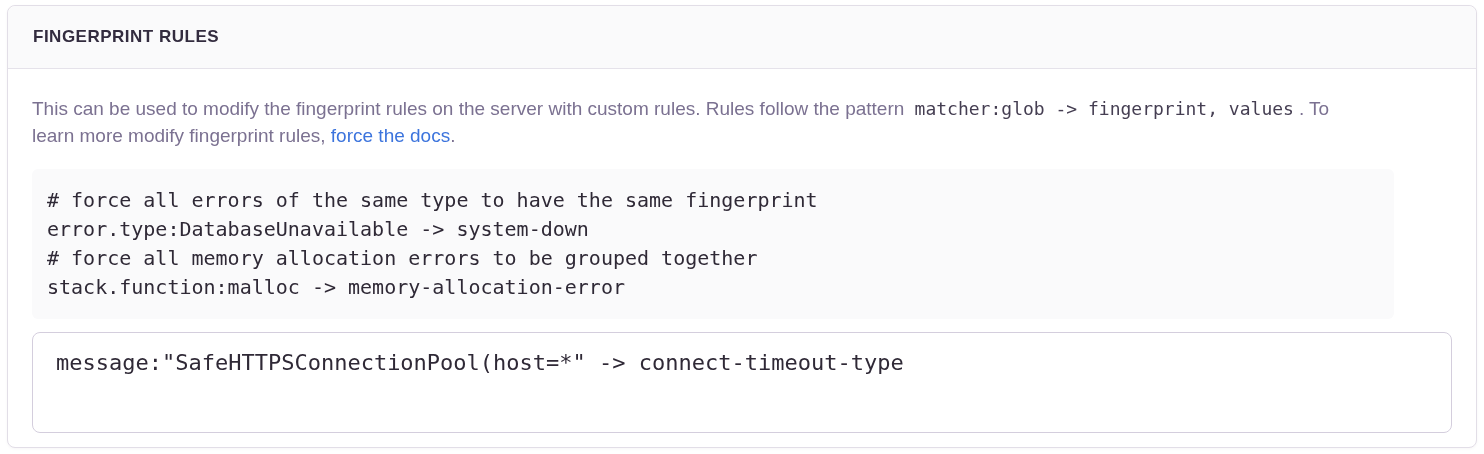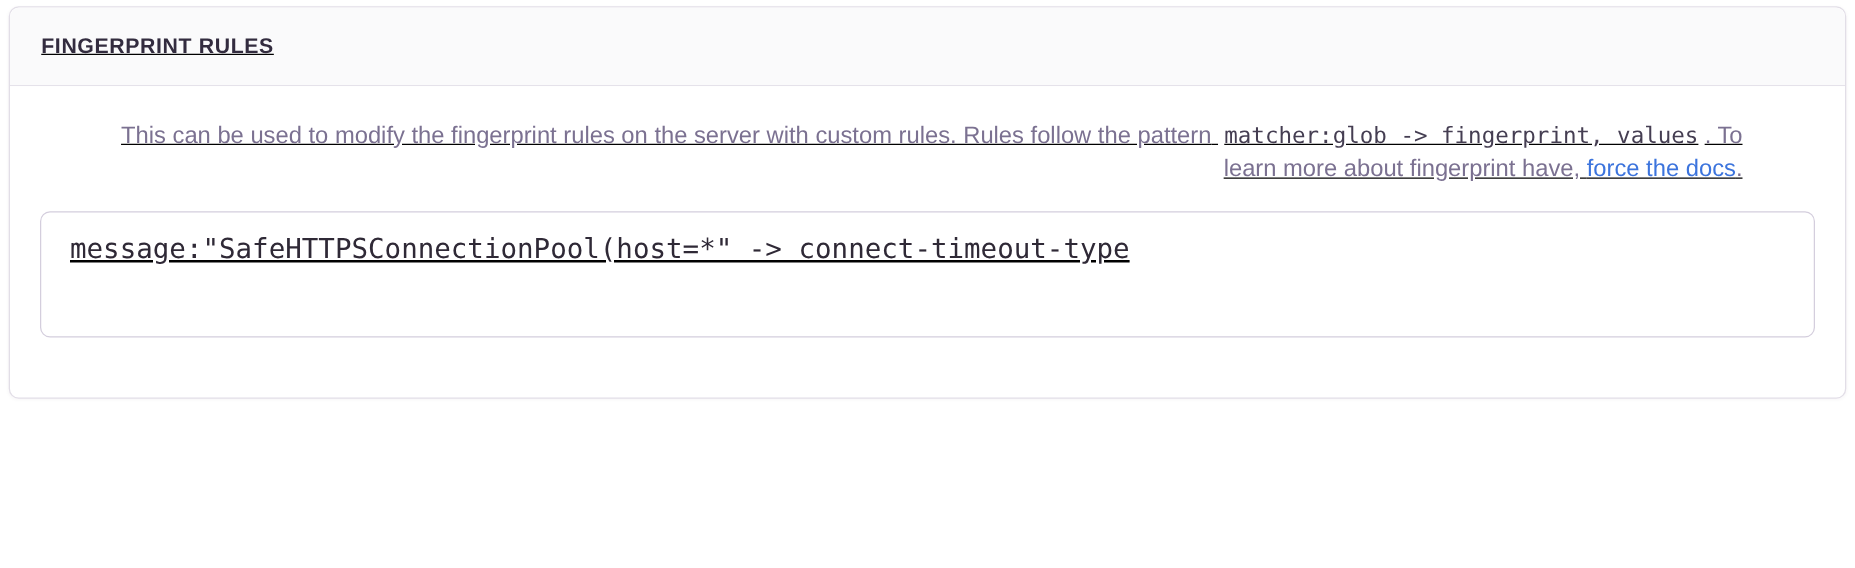--- a/index.html
+++ b/index.html
@@ -9,27 +9,26 @@
     width: 1484px;
     height: 454px;
     background: #ffffff;
     font-family: "Liberation Sans", sans-serif;
   }
   .panel {
     position: absolute;
     left: 7px;
     top: 5px;
     width: 1470px;
-    height: 314px;
+    height: 443px;
     background: #ffffff;
     border: 1px solid #e2dee7;
     border-radius: 8px;
     box-shadow: 0 1px 3px rgba(43, 34, 51, 0.04);
     overflow: hidden;
-    text-decoration: underline;
   }
   .panel-header {
     height: 63px;
     display: flex;
     align-items: center;
     padding: 0 25px;
     background: #fafafb;
     border-bottom: 1px solid #e5e2ea;
     border-radius: 8px 8px 0 0;
   }
@@ -40,21 +39,20 @@
     color: #332c3f;
   }
   .panel-body {
     padding: 26px 24px 0 24px;
   }
   .description {
     margin: 0 58px 20px 0;
     font-size: 19px;
     line-height: 27px;
     color: #7b7191;
-    text-align: right;
   }
   .inline-code {
     font-family: "DejaVu Sans Mono", monospace;
     font-size: 18px;
     color: #453e52;
     margin: 0 5px;
   }
   .docs-link {
     color: #3c74dd;
     text-decoration: none;
@@ -91,16 +89,20 @@
 </style>
 </head>
 <body>
 
 <div class="panel">
   <div class="panel-header">
     <span class="panel-title">FINGERPRINT RULES</span>
   </div>
   <div class="panel-body">
     <p class="description"><span>This can be used to modify the fingerprint rules on the server with custom rules. Rules follow the pattern</span>
-      <code class="inline-code">matcher:glob -&gt; fingerprint, values</code><span>. To</span><br><span>learn more about fingerprint have, </span><a href="#" class="docs-link">force the docs</a><span>.</span></p>
+      <code class="inline-code">matcher:glob -&gt; fingerprint, values</code><span>. To</span><br><span>learn more modify fingerprint rules, </span><a href="#" class="docs-link">force the docs</a><span>.</span></p>
+    <pre class="example"># force all errors of the same type to have the same fingerprint
+error.type:DatabaseUnavailable -&gt; system-down
+# force all memory allocation errors to be grouped together
+stack.function:malloc -&gt; memory-allocation-error</pre>
     <textarea class="rules-input" spellcheck="false" style="">message:"SafeHTTPSConnectionPool(host=*" -&gt; connect-timeout-type</textarea>
   </div>
 </div>
 
 </body></html>

